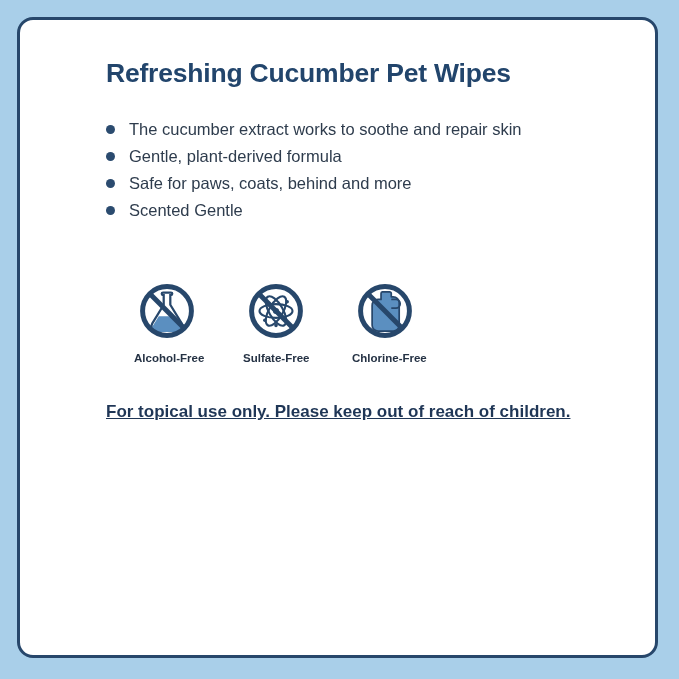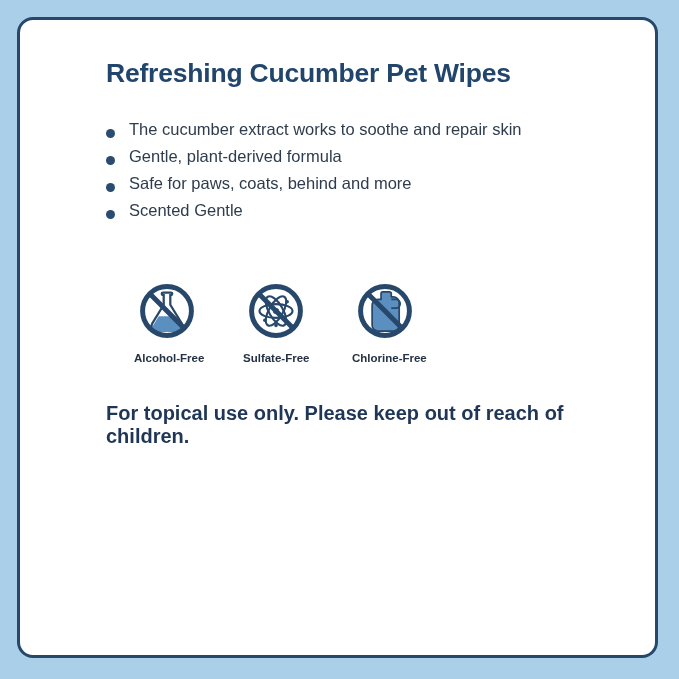--- a/index.html
+++ b/index.html
@@ -48,21 +48,21 @@
     margin: 0 0 28px 0;
     line-height: 1.2;
   }
   .bullets {
     list-style: none;
     margin: 0;
     padding: 0;
   }
   .bullet-row {
     display: flex;
-    align-items: center;
+    align-items: flex-start;
     margin-bottom: 3px;
   }
   .bullet-dot {
     width: 9px;
     height: 9px;
     border-radius: 50%;
     background: #2b4b6f;
     flex: 0 0 auto;
     margin-top: 7px;
     margin-right: 14px;
@@ -101,23 +101,24 @@
     color: #3a4654;
     line-height: 1.55;
     max-width: 500px;
   }
   .ingredients b {
     color: #22304a;
     font-weight: bold;
   }
   .notice {
     margin-top: 38px;
-    font-size: 20px;
+    font-size: 17px;
     font-weight: bold;
     color: #1f3656;
+    text-decoration: underline;
   }
 </style>
 </head>
 <body>
 
 <div class="page">
   <div class="card">
     <div class="card-inner">
 
       <h1 class="title">Refreshing Cucumber Pet Wipes</h1>

